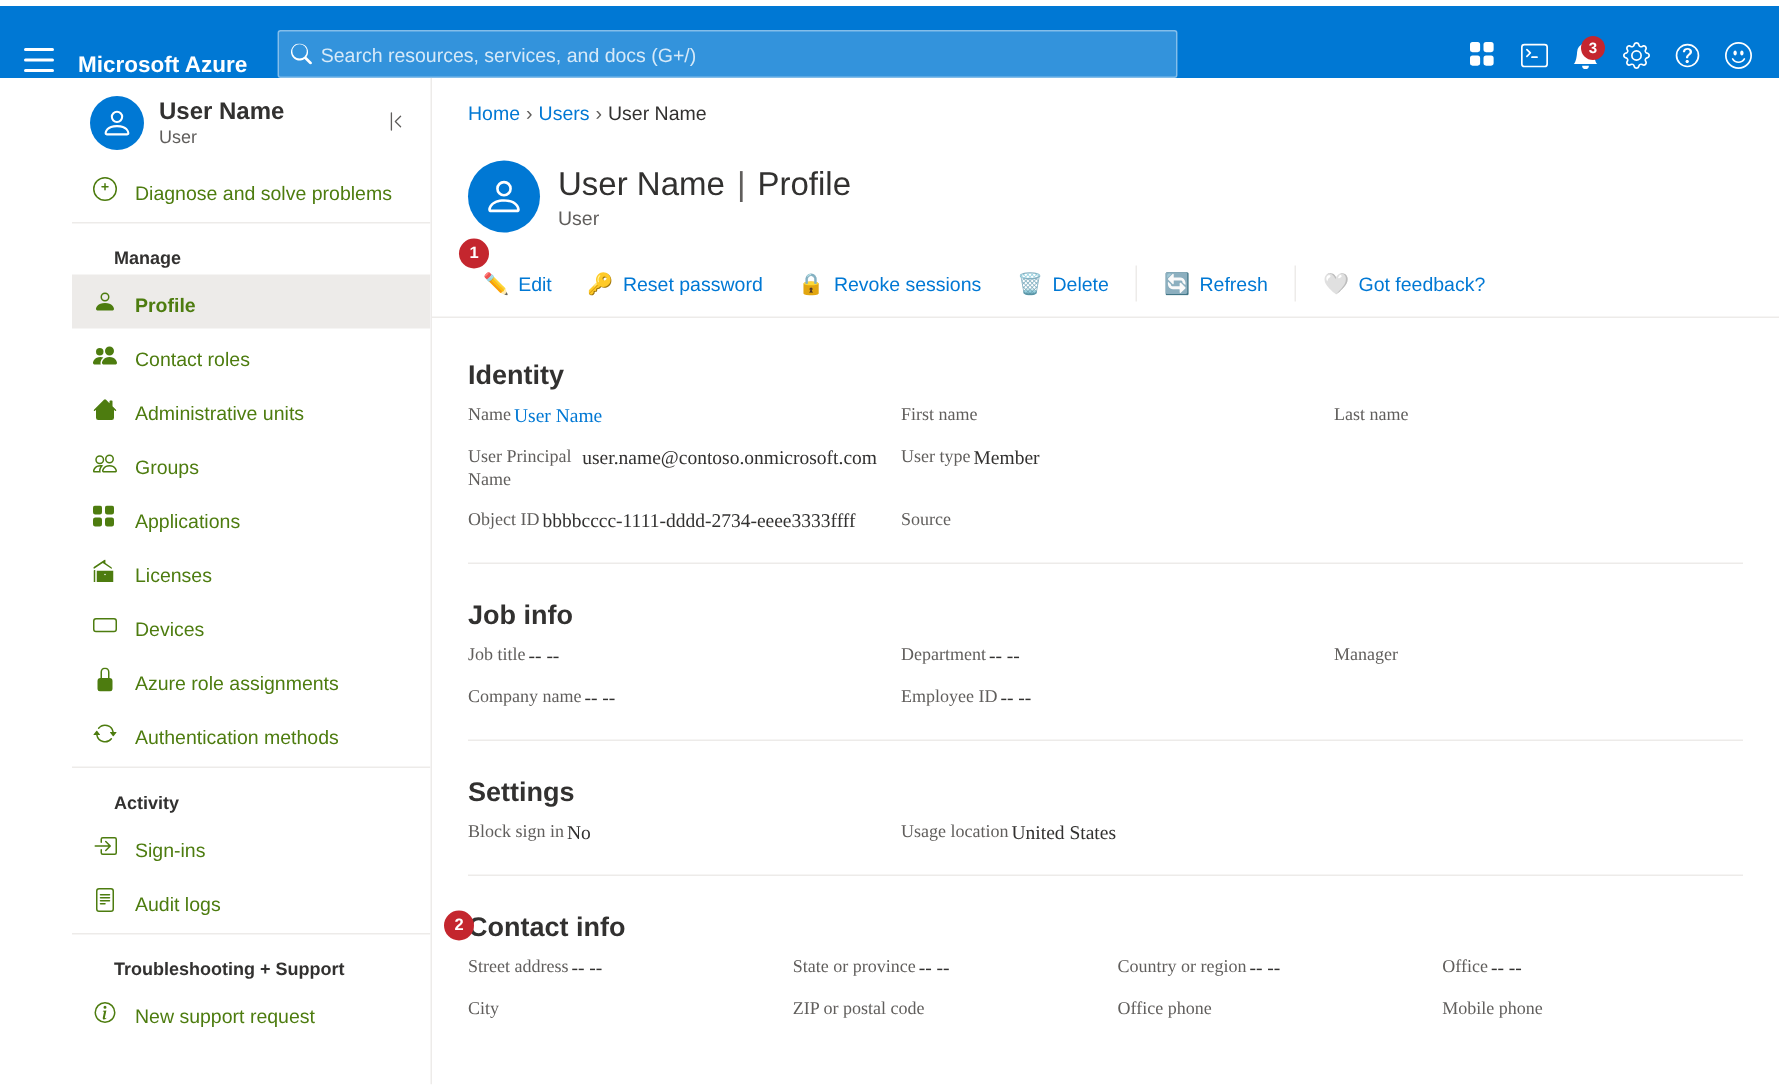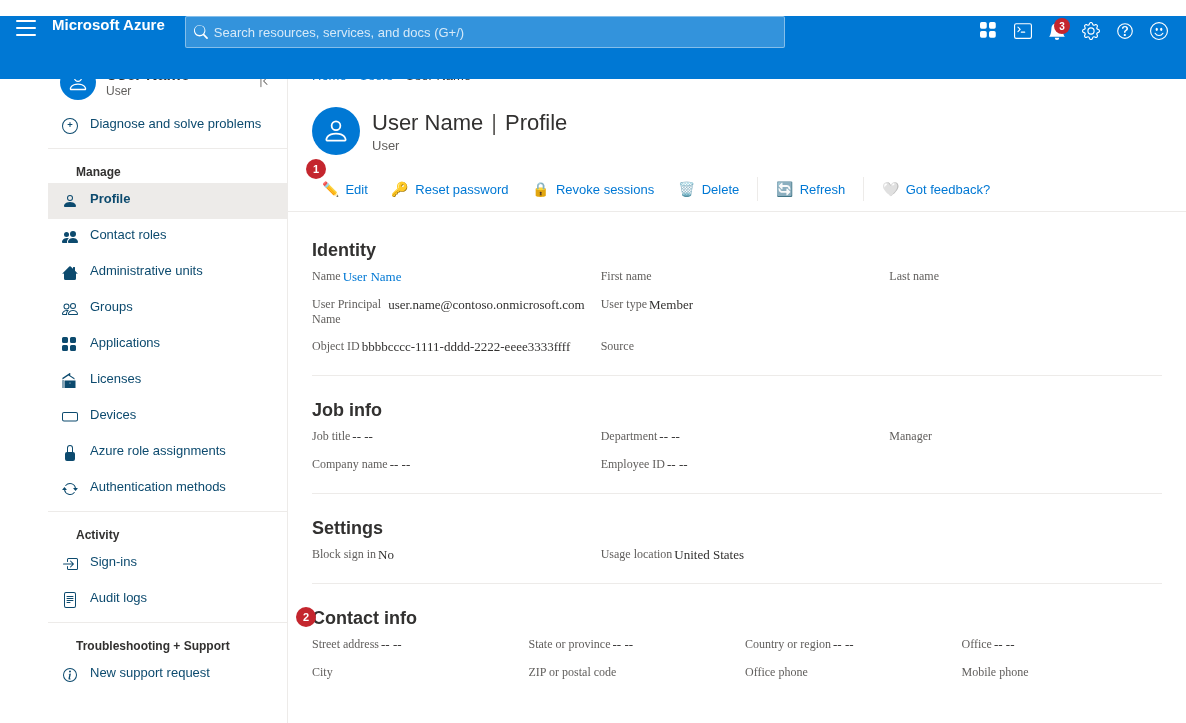--- a/index.html
+++ b/index.html
@@ -1,21 +1,21 @@
 <!DOCTYPE html>
 <html><head>
   <meta charset="utf-8">
   <style>
     * { box-sizing: border-box; margin: 0; padding: 0; }
     body { font-family: 'Segoe UI', Arial, sans-serif; font-size: 13px; color: #323130; background: #fff; overflow: hidden; }
 
     
     .top-nav {
-      display: flex; align-items: flex-start; background: #0078d4; height: 63px;
-      padding: 0 12px; gap: 8px; position: fixed; top: 16px; left: 0; right: 0; z-index: 100;
+      display: flex; align-items: flex-end; background: #0078d4; height: 48px;
+      padding: 0 12px; gap: 8px; position: fixed; top: 4px; left: 0; right: 0; z-index: 100;
     }
     .hamburger-btn { background: none; border: none; color: #fff; cursor: pointer; padding: 4px; display: flex; align-items: center; justify-content: center; }
     .hamburger-icon { width: 20px; height: 16px; display: flex; flex-direction: column; justify-content: space-between; }
     .hamburger-icon span { display: block; height: 2px; background: #fff; border-radius: 1px; }
     .azure-logo { color: #fff; font-size: 15px; font-weight: 600; white-space: nowrap; margin-left: 4px; }
     .search-bar {
       flex: 1; max-width: 600px; height: 32px; background: rgba(255,255,255,0.2);
       border: 1px solid rgba(255,255,255,0.4); border-radius: 2px;
       display: flex; align-items: center; padding: 0 8px; margin: 0 12px;
     }
@@ -28,21 +28,21 @@
     
     .layout { display: flex; margin-top: 48px; height: calc(100vh - 48px); margin-left: 48px; }
 
     
     .sidebar { width: 240px; min-width: 240px; background: #fff; border-right: 1px solid #edebe9; overflow-y: auto; flex-shrink: 0; }
     .sidebar-user { display: flex; align-items: center; padding: 16px 12px 8px; gap: 10px; }
     .user-avatar { width: 36px; height: 36px; background: #0078d4; border-radius: 50%; display: flex; align-items: center; justify-content: center; color: #fff; font-size: 18px; flex-shrink: 0; }
     .user-info .user-name { font-size: 16px; font-weight: 600; color: #323130; }
     .user-info .user-role { font-size: 12px; color: #605e5c; }
     .collapse-btn { margin-left: auto; background: none; border: none; cursor: pointer; color: #605e5c; padding: 4px; }
-    .sidebar-item { display: flex; align-items: flex-start; padding: 8px 12px; gap: 10px; cursor: pointer; color: #0c4a6e; text-decoration: none; font-size: 13px; }
+    .sidebar-item { display: flex; align-items: flex-end; padding: 8px 12px; gap: 10px; cursor: pointer; color: #4d7c0f; text-decoration: none; font-size: 13px; }
     .sidebar-item.active { background: #edebe9; font-weight: 600; }
     .sidebar-item .icon { width: 20px; height: 20px; display: flex; align-items: center; justify-content: center; flex-shrink: 0; }
     .section-label { font-size: 12px; font-weight: 600; color: #323130; padding: 12px 28px 4px; text-transform: none; }
     .divider { height: 1px; background: #edebe9; margin: 4px 0; }
 
     
     .main { flex: 1; overflow-y: auto; background: #fff; }
     .breadcrumb { display: flex; align-items: center; padding: 20px 24px; font-size: 13px; gap: 4px; color: #0078d4; }
     .breadcrumb-sep { color: #605e5c; }
     .breadcrumb a { color: #0078d4; text-decoration: none; cursor: pointer; }
@@ -359,21 +359,21 @@
           <span class="field-label">User Principal Name</span>
           <span class="field-value">user.name@contoso.onmicrosoft.com</span>
         </div>
         <div class="field">
           <span class="field-label">User type</span>
           <span class="field-value">Member</span>
         </div>
         <div class="field"></div>
         <div class="field">
           <span class="field-label">Object ID</span>
-          <span class="field-value">bbbbcccc-1111-dddd-2222-eeee3333ffff</span>
+          <span class="field-value">bbbbcccc-1111-dddd-2734-eeee3333ffff</span>
         </div>
         <div class="field">
           <span class="field-label">Source</span>
         </div>
       </div>
       <div class="section-divider"></div>
 
       <div class="section-title">Job info</div>
       <div class="fields-grid">
         <div class="field">

